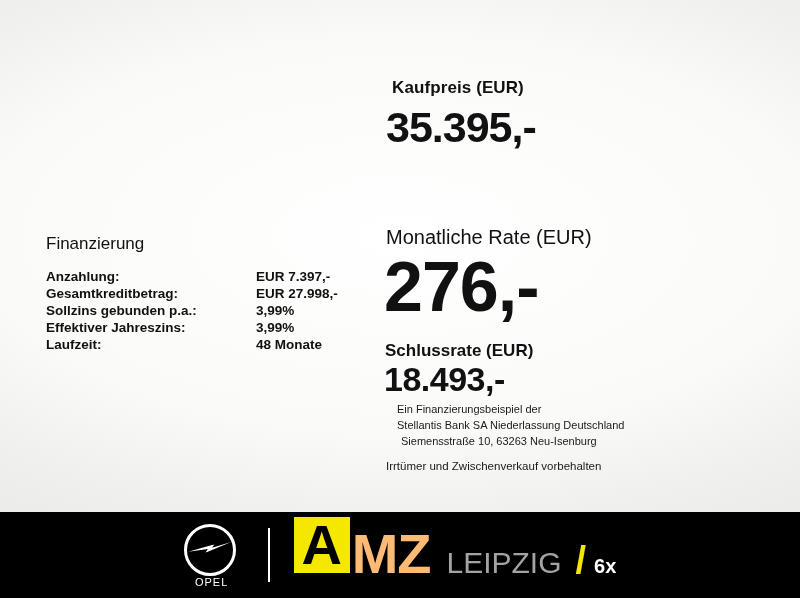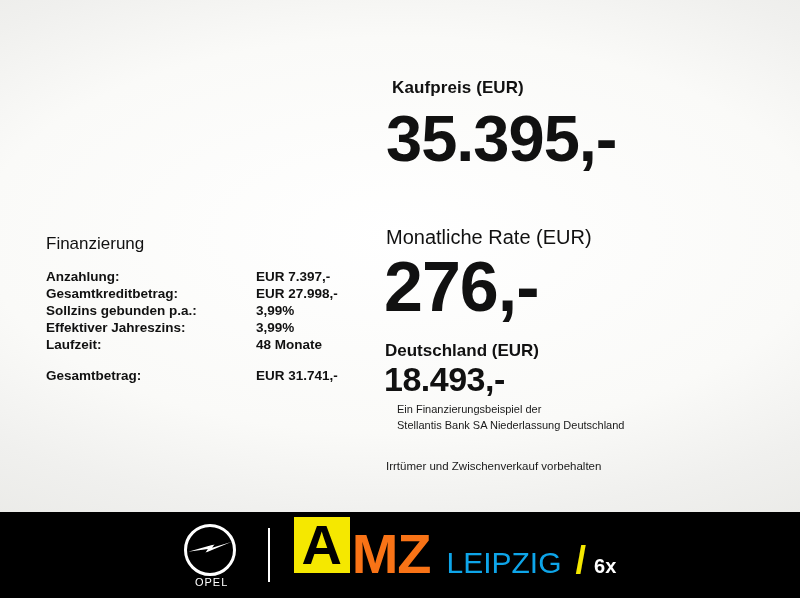--- a/index.html
+++ b/index.html
@@ -43,21 +43,21 @@
     top: 78px;
     font-size: 17px;
     font-weight: bold;
     color: #111;
     letter-spacing: 0.1px;
   }
   .kaufpreis-value {
     position: absolute;
     left: 2px;
     top: 106px;
-    font-size: 65px;
+    font-size: 43px;
     font-weight: bold;
     color: #111;
     letter-spacing: -1px;
     line-height: 1;
   }
   .rate-label {
     position: absolute;
     left: 2px;
     top: 226px;
     font-size: 20px;
@@ -225,29 +225,29 @@
     top: 0;
     width: 56px;
     height: 56px;
     color: #000;
     font-size: 56px;
     font-weight: bold;
     line-height: 56px;
     text-align: center;
   }
   .amz-mz {
-    color: #f97316;
+    color: #fdba74;
     font-size: 56px;
     font-weight: bold;
     line-height: 56px;
     letter-spacing: -1px;
     text-align: center;
   }
   .amz-leipzig {
-    color: #0ea5e9;
+    color: #a3a3a3;
     font-size: 30px;
     line-height: 56px;
     letter-spacing: 0px;
     margin-left: 16px;
   }
   .amz-slash {
     color: #f5e800;
     font-size: 38px;
     font-weight: bold;
     line-height: 56px;
@@ -287,40 +287,37 @@
           <td class="value">3,99%</td>
         </tr>
         <tr>
           <td class="label">Laufzeit:</td>
           <td class="value">48 Monate</td>
         </tr>
         <tr class="spacer">
           <td></td>
             <td></td>
         </tr>
-        <tr>
-          <td class="label">Gesamtbetrag:</td>
-          <td class="value">EUR 31.741,-</td>
-        </tr>
       </tbody>
     </table>
 
     <div class="right-col">
       <div class="kaufpreis-label">Kaufpreis (EUR)</div>
       <div class="kaufpreis-value">35.395,-</div>
 
       <div class="rate-label">Monatliche Rate (EUR)</div>
       <div class="rate-value">276,-</div>
 
-      <div class="schluss-label">Deutschland (EUR)</div>
+      <div class="schluss-label">Schlussrate (EUR)</div>
       <div class="schluss-value">18.493,-</div>
 
       <div class="disclaimer">
         <div class="line1">Ein Finanzierungsbeispiel der</div>
         <div class="line2">Stellantis Bank SA Niederlassung Deutschland</div>
+        <div class="line3">Siemensstraße 10, 63263 Neu-Isenburg</div>
       </div>
       <div class="notice">Irrtümer und Zwischenverkauf vorbehalten</div>
     </div>
   </div>
 
   <div class="footer">
     <div class="logo-row">
 
       <div class="opel-logo">
         <div class="opel-circle"></div>

